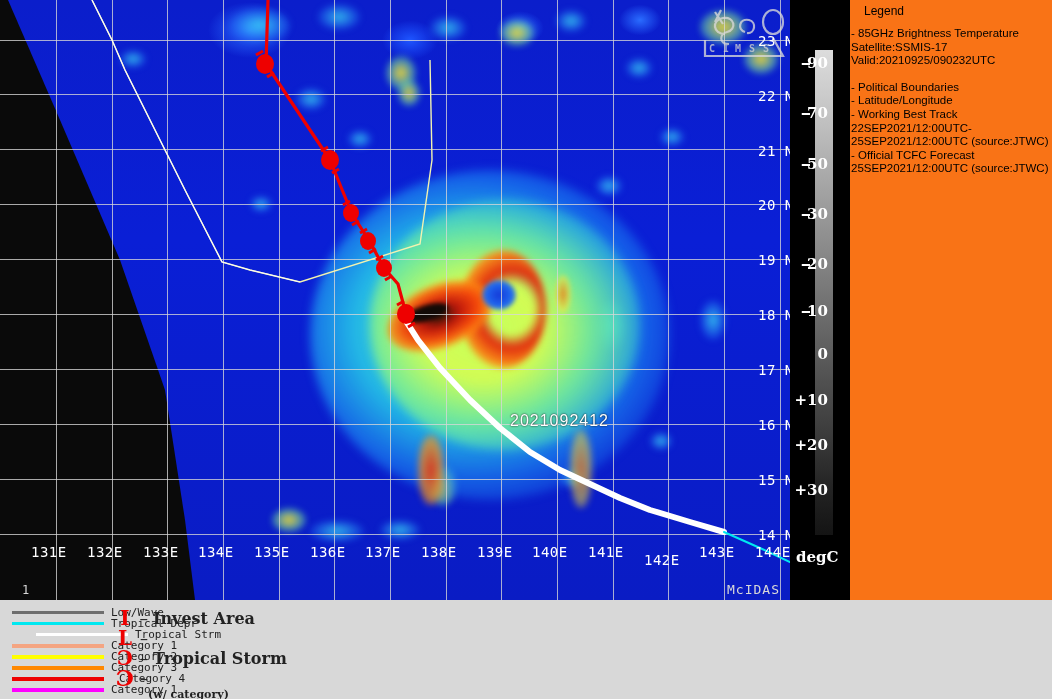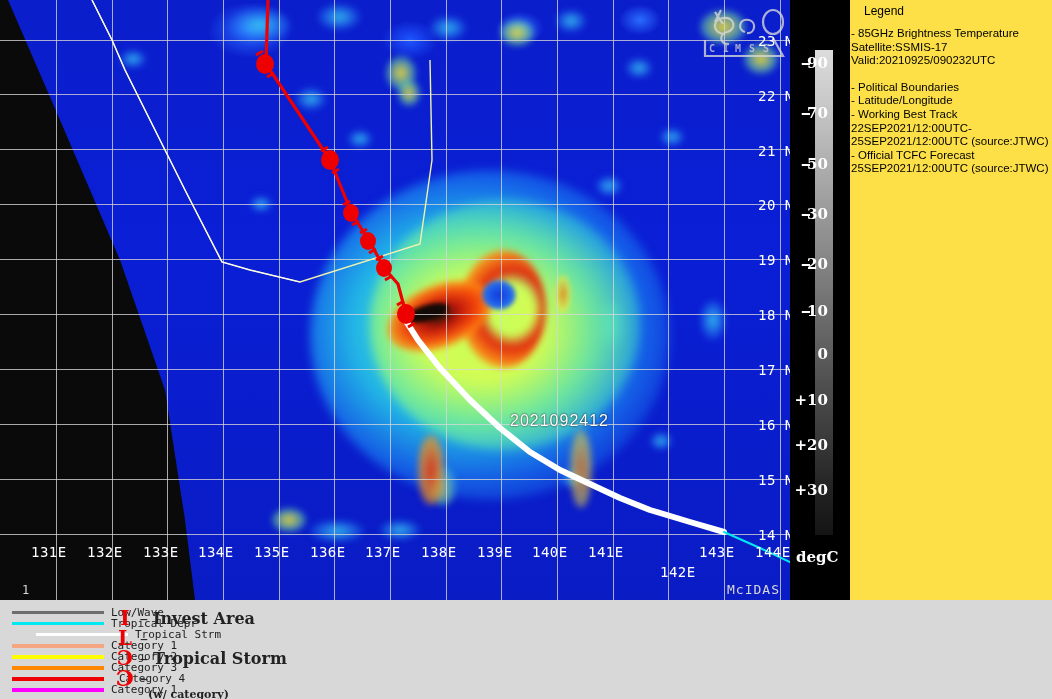--- a/index.html
+++ b/index.html
@@ -102,21 +102,21 @@
 
   
   #cbarcol{position:absolute;left:790px;top:0;width:60px;height:600px;background:#000;}
   #cbar{position:absolute;left:25px;top:50px;width:18px;height:485px;
      background:linear-gradient(180deg,#dcdcdc 0%,#c6c6c6 12%,#a9a9a9 26%,#8c8c8c 40%,#6e6e6e 54%,#515151 68%,#3a3a3a 80%,#242424 90%,#141414 100%);}
   .cbtick{position:absolute;right:22px;color:#fff;font-family:"DejaVu Serif",serif;font-weight:bold;font-size:15px;white-space:nowrap;}
   .cbdash{position:absolute;left:12px;width:8px;height:2px;background:#fff;}
   #cbunit{position:absolute;left:6px;top:548px;color:#fff;font-family:"DejaVu Serif",serif;font-weight:bold;font-size:15px;}
 
   
-  #legend{position:absolute;left:850px;top:0;width:202px;height:600px;background:#fde047;color:#000;}
+  #legend{position:absolute;left:850px;top:0;width:202px;height:600px;background:#f97316;color:#000;}
   #legend .ltitle{font-family:"Liberation Sans",sans-serif;font-size:12px;padding:4px 0 0 14px;}
   #legend .lrow{font-family:"Liberation Sans",sans-serif;font-size:11.5px;line-height:13.6px;white-space:nowrap;}
   .lblock{padding-left:1px;}
 
   
   #botlegend{position:absolute;left:0;top:600px;width:1052px;height:99px;background:#d8d8d8;}
   .swatchrow{position:absolute;display:flex;align-items:center;}
   .swline{width:92px;height:3px;margin-left:12px;}
   .swlabel{margin-left:7px;font-family:"DejaVu Sans Mono",monospace;font-size:11px;color:#222;letter-spacing:0px;}
 
@@ -266,21 +266,21 @@
       <div class="lonlab" style="left:87px;top:544px;">132E</div>
       <div class="lonlab" style="left:143px;top:544px;">133E</div>
       <div class="lonlab" style="left:198px;top:544px;">134E</div>
       <div class="lonlab" style="left:254px;top:544px;">135E</div>
       <div class="lonlab" style="left:310px;top:544px;">136E</div>
       <div class="lonlab" style="left:365px;top:544px;">137E</div>
       <div class="lonlab" style="left:421px;top:544px;">138E</div>
       <div class="lonlab" style="left:477px;top:544px;">139E</div>
       <div class="lonlab" style="left:532px;top:544px;">140E</div>
       <div class="lonlab" style="left:588px;top:544px;">141E</div>
-      <div class="lonlab" style="left:644px;top:564px;margin-left:16px;">142E</div>
+      <div class="lonlab" style="left:644px;top:552px;">142E</div>
       <div class="lonlab" style="left:699px;top:544px;">143E</div>
       <div class="lonlab" style="left:755px;top:544px;">144E</div>
 
       <div class="latlab" style="left:758px;top:33px;">23 N</div>
       <div class="latlab" style="left:758px;top:88px;">22 N</div>
       <div class="latlab" style="left:758px;top:143px;">21 N</div>
       <div class="latlab" style="left:758px;top:197px;">20 N</div>
       <div class="latlab" style="left:758px;top:252px;">19 N</div>
       <div class="latlab" style="left:758px;top:307px;">18 N</div>
       <div class="latlab" style="left:758px;top:362px;">17 N</div>

